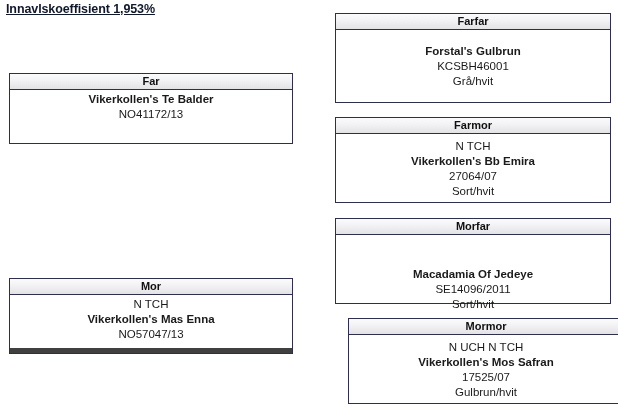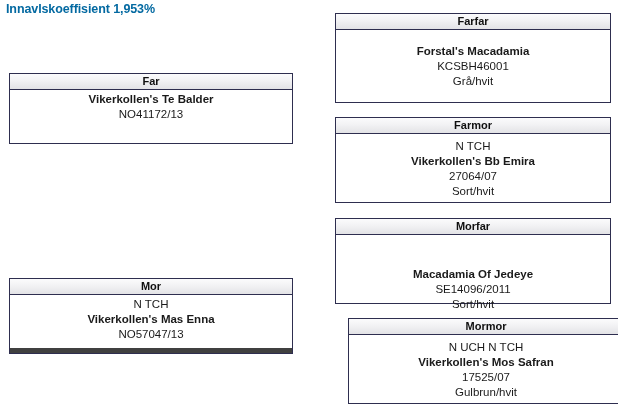--- a/index.html
+++ b/index.html
@@ -16,22 +16,23 @@
     overflow: hidden;
   }
 
   #page-title {
     position: absolute;
     left: 6px;
     top: 2px;
     font-size: 12.5px;
     font-weight: bold;
     letter-spacing: -0.1px;
-    color: #0369a1;
+    color: #0f172a;
     white-space: nowrap;
+    text-decoration: underline;
   }
 
   .pedigree-box {
     position: absolute;
     box-sizing: border-box;
     border: 1px solid #2e2e4f;
     background: #404040;
   }
 
   .box-header {
@@ -104,21 +105,21 @@
   <div class="box-body">
     <div class="box-line">N TCH</div>
     <div class="box-line name">Vikerkollen's Mas Enna</div>
     <div class="box-line">NO57047/13</div>
   </div>
 </div>
 
 <div class="pedigree-box" id="box-farfar">
   <div class="box-header">Farfar</div>
   <div class="box-body">
-    <div class="box-line name">Forstal's Macadamia</div>
+    <div class="box-line name">Forstal's Gulbrun</div>
     <div class="box-line">KCSBH46001</div>
     <div class="box-line">Grå/hvit</div>
   </div>
 </div>
 
 <div class="pedigree-box" id="box-farmor">
   <div class="box-header">Farmor</div>
   <div class="box-body">
     <div class="box-line">N TCH</div>
     <div class="box-line name">Vikerkollen's Bb Emira</div>

